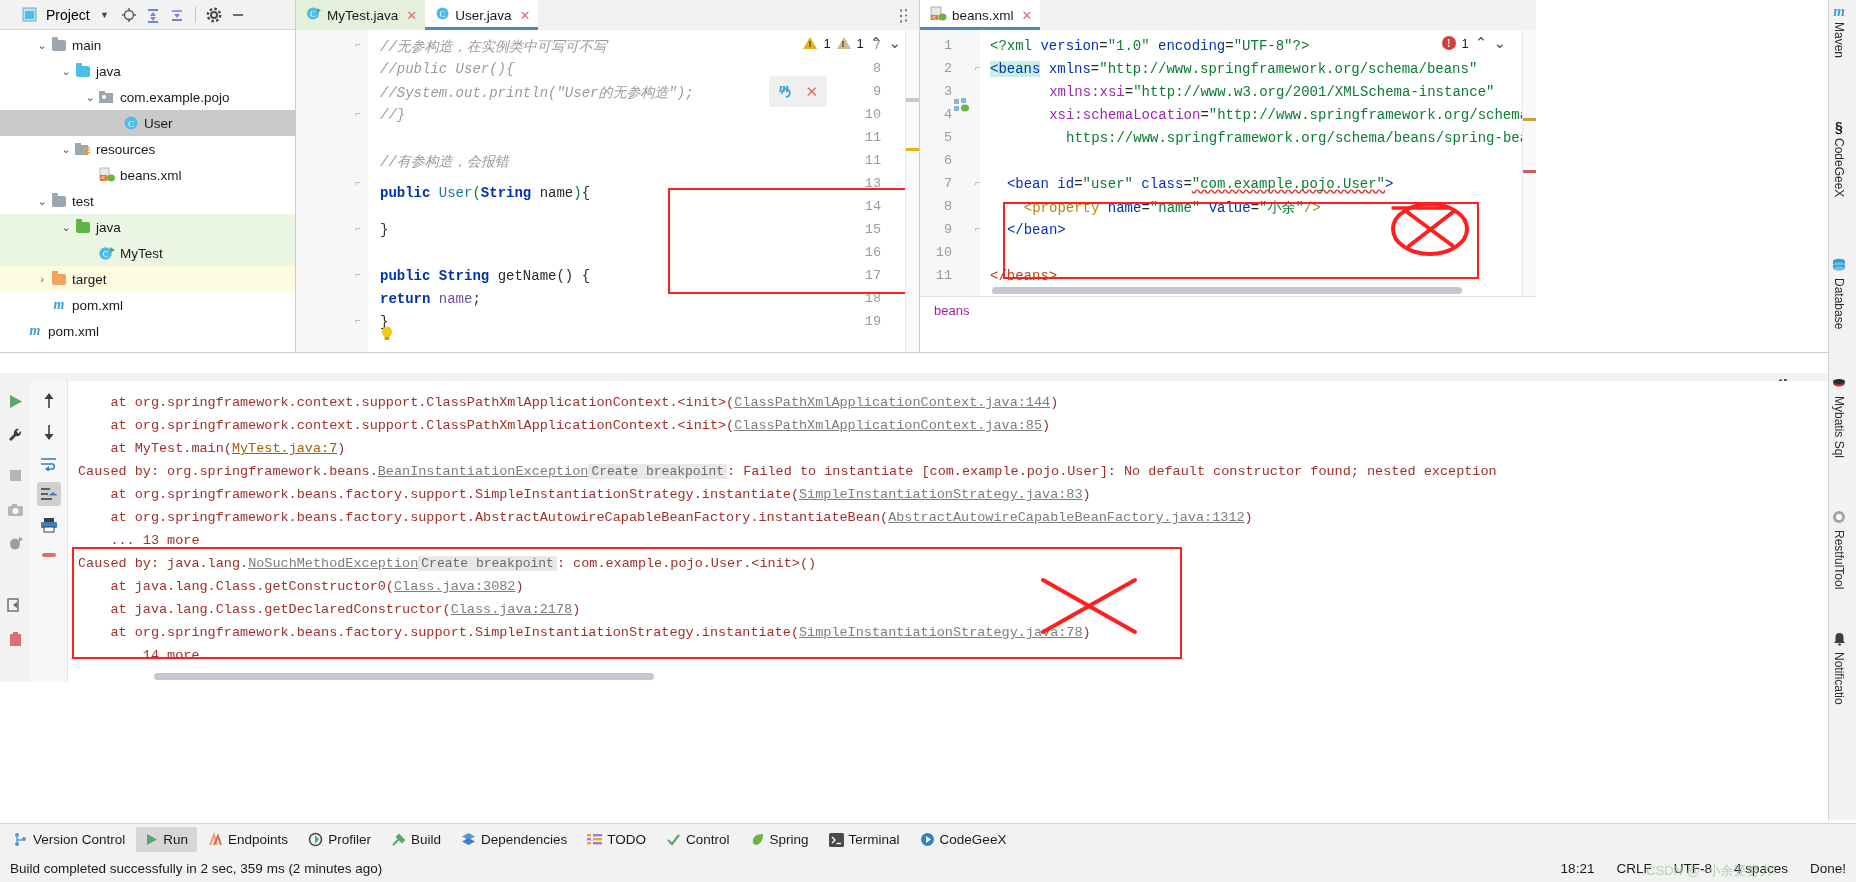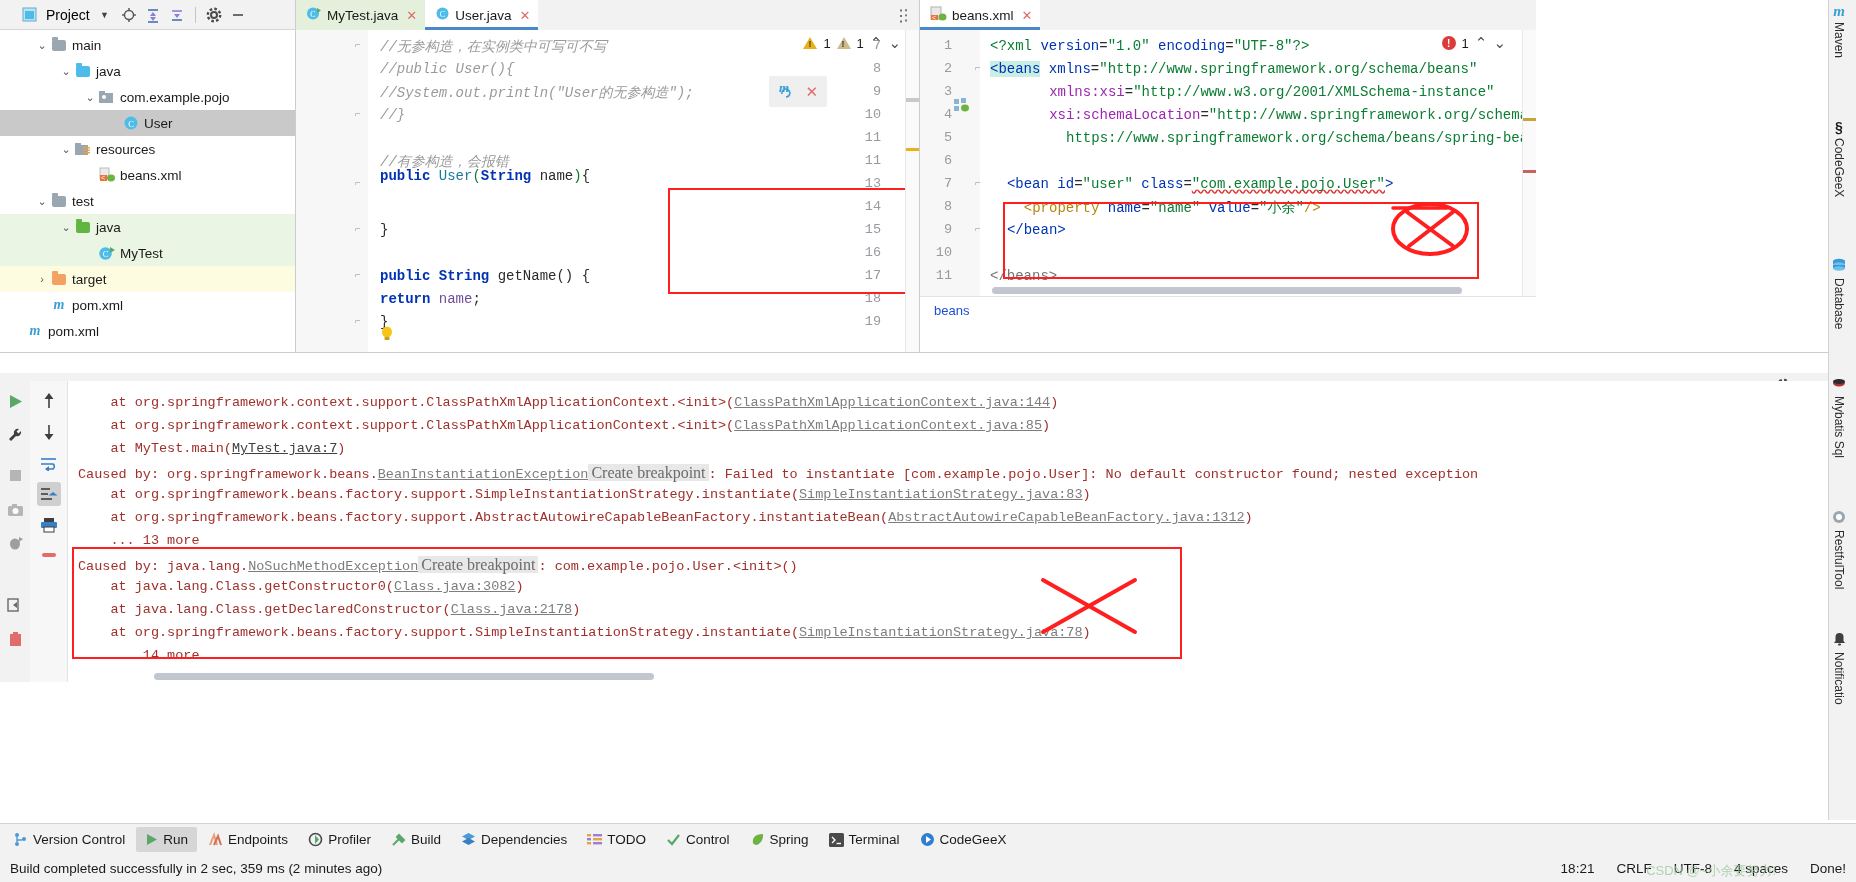--- a/index.html
+++ b/index.html
@@ -80,21 +80,21 @@
   .chev-btn { color: #4a4a4a; font-size: 15px; cursor: pointer; }
 
   .float-chip { position: absolute; display: flex; align-items: center; gap: 7px; background: #efefef; padding: 5px 9px; border-radius: 2px; }
 
   
   #editor-right {
     position: absolute; left: 920px; top: 0; width: 616px; height: 352px; background: #ffffff;
   }
   .xcode { position: absolute; left: 70px; white-space: pre; font-family: "Liberation Mono", monospace; font-size: 14px; }
   .err-dot { width: 14px; height: 14px; border-radius: 50%; background: #db3b3b; color: #fff; font-size: 10px; font-weight: bold; display: flex; align-items: center; justify-content: center; }
-  .breadcrumb-bar { position: absolute; left: 0; right: 0; bottom: 0; height: 28px; background: #fff; border-top: 1px solid #e3e3e3; display: flex; align-items: center; padding-left: 14px; font-size: 13px; color: #1d4ed8; }
+  .breadcrumb-bar { position: absolute; left: 0; right: 0; bottom: 0; height: 28px; background: #fff; border-top: 1px solid #e3e3e3; display: flex; align-items: center; padding-left: 14px; font-size: 13px; color: #a21caf; }
 
   
   #right-rail {
     position: absolute; right: 0; top: 0; width: 28px; height: 820px;
     background: #f2f2f2; border-left: 1px solid #d2d2d2;
     display: flex; flex-direction: column; align-items: center; padding-top: 4px;
   }
   .rail-item { display: flex; flex-direction: column; align-items: center; cursor: pointer; margin-bottom: 14px; }
   .rail-label { writing-mode: vertical-rl; font-size: 12px; color: #2b2b2b; margin-top: 3px; white-space: nowrap; }
   .rail-ic { font-size: 13px; line-height: 1; }
@@ -108,23 +108,23 @@
   #run-head .rspacer { flex: 1; }
   .rh-btn { width: 26px; height: 22px; display: flex; align-items: center; justify-content: center; cursor: pointer; color: #5a5a5a; }
 
   #run-body { position: absolute; left: 0; right: 0; top: 28px; bottom: 0; display: flex; }
   .run-side { width: 30px; background: #f2f2f2; display: flex; flex-direction: column; align-items: center; padding-top: 8px; gap: 10px; }
   .run-side2 { width: 38px; background: #f7f7f7; display: flex; flex-direction: column; align-items: center; padding-top: 8px; gap: 7px; border-right: 1px solid #e3e3e3; }
   .sb { width: 24px; height: 24px; display: flex; align-items: center; justify-content: center; cursor: pointer; font-size: 14px; color: #4a4a4a; }
   .sb.sel { background: #cfcfcf; border-radius: 3px; }
   .console { position: relative; flex: 1; overflow: hidden; background: #fff; font-family: "Liberation Mono", monospace; font-size: 13.5px; }
   .cline { position: absolute; white-space: pre; color: #a0302c; }
-  .lnk { color: #404040; text-decoration: underline; }
+  .lnk { color: #a16207; text-decoration: underline; }
   .glnk { color: #7d7d7d; text-decoration: underline; }
-  .bkpt { background: #e8e8e8; color: #6b6b6b; padding: 0 3px; border-radius: 0; font-size: 16px; font-family: Liberation Serif, serif; }
+  .bkpt { background: #e8e8e8; color: #6b6b6b; padding: 0 3px; border-radius: 0; font-size: 13px; font-family: Liberation Mono, monospace; }
   .hscroll { position: absolute; left: 86px; bottom: 2px; width: 500px; height: 7px; background: #c2c7cf; border-radius: 4px; }
 
   
   #bottom-bar {
     position: absolute; left: 0; bottom: 27px; right: 0; height: 32px;
     background: #f2f2f2; border-top: 1px solid #d3d3d3;
     display: flex; align-items: center; padding-left: 4px; gap: 2px;
   }
   .bbtn { display: flex; align-items: center; gap: 5px; padding: 5px 9px; font-size: 13.5px; cursor: pointer; border-radius: 2px; }
   .bbtn.active { background: #d6d6d6; }
@@ -354,21 +354,21 @@
           <div class="codeline" style="top: 54px;"><span class="cmt">//System.out.println("User的无参构造");</span></div>
           <div class="lnum" style="top: 77px;">10</div>
           <div class="fold" style="top: 78px;">⌐</div>
           <div class="codeline" style="top: 77px;"><span class="cmt">//}</span></div>
           <div class="lnum" style="top: 100px;">11</div>
           <div class="codeline" style="top: 100px;"></div>
           <div class="lnum" style="top: 123px;">11</div>
           <div class="codeline" style="top: 123px;"><span class="cmt">//有参构造，会报错</span></div>
           <div class="lnum" style="top: 146px;">13</div>
           <div class="fold" style="top: 147px;">⌐</div>
-          <div class="codeline" style="top: 138px;"><span class="kw">public </span><span class="typ">User</span><span class="par">(</span><span class="kw">String </span><span class="pln">name</span><span class="par">)</span><span class="pln">{</span></div>
+          <div class="codeline" style="top: 155px;"><span class="kw">public </span><span class="typ">User</span><span class="par">(</span><span class="kw">String </span><span class="pln">name</span><span class="par">)</span><span class="pln">{</span></div>
           <div class="lnum" style="top: 169px;">14</div>
           <div class="codeline" style="top: 169px;"></div>
           <div class="lnum" style="top: 192px;">15</div>
           <div class="fold" style="top: 193px;">⌐</div>
           <div class="codeline" style="top: 192px;"><span class="pln">}</span></div>
           <div class="lnum" style="top: 215px;">16</div>
           <div class="codeline" style="top: 215px;"></div>
           <div class="lnum" style="top: 238px;">17</div>
           <div class="fold" style="top: 239px;">⌐</div>
           <div class="codeline" style="top: 238px;"><span class="kw">public </span><span class="kw">String </span><span class="pln">getName</span><span class="pln">() {</span></div>
@@ -451,21 +451,21 @@
           <div class="fold" style="left: 52px; top: 147px;">⌐</div>
           <div class="xcode" style="top: 146px; left: 86.9px;"><span style="color:#0033b3">&lt;bean </span><span style="color:#0033b3">id</span><span style="color:#2b2b2b">=</span><span style="color:#0a7d32">"user"</span><span style="color:#2b2b2b"> </span><span style="color:#0033b3">class</span><span style="color:#2b2b2b">=</span><span style="color: rgb(10, 125, 50); text-decoration: underline wavy rgb(221, 51, 51); text-decoration-skip-ink: none;">"com.example.pojo.User"</span><span style="color:#0033b3">&gt;</span></div>
           <div class="lnum" style="top: 169px; right: auto; left: 10px; width: 22px;">8</div>
           <div class="xcode" style="top: 169px; left: 103.8px;"><span style="color:#b8860b">&lt;property </span><span style="color:#0033b3">name</span><span style="color:#2b2b2b">=</span><span style="color:#0a7d32">"name"</span><span style="color:#2b2b2b"> </span><span style="color:#0033b3">value</span><span style="color:#2b2b2b">=</span><span style="color:#0a7d32">"小余"</span><span style="color:#b8860b">/&gt;</span></div>
           <div class="lnum" style="top: 192px; right: auto; left: 10px; width: 22px;">9</div>
           <div class="fold" style="left: 52px; top: 193px;">⌐</div>
           <div class="xcode" style="top: 192px; left: 86.9px;"><span style="color:#0033b3">&lt;/bean&gt;</span></div>
           <div class="lnum" style="top: 215px; right: auto; left: 10px; width: 22px;">10</div>
           <div class="xcode" style="top: 215px; left: 70px;"></div>
           <div class="lnum" style="top: 238px; right: auto; left: 10px; width: 22px;">11</div>
-          <div class="xcode" style="top: 238px; left: 70px;"><span style="color:#737373">&lt;/beans&gt;</span></div>
+          <div class="xcode" style="top: 238px; left: 70px;"><span style="color:#c2410c">&lt;/beans&gt;</span></div>
         </div>
 
       <div style="position:absolute;left:34px;top:68px;">
         <svg width="16" height="14">
             <rect x="0" y="1" width="5" height="5" fill="#8ab4d6"></rect>
             <rect x="7" y="0" width="5" height="5" fill="#8ab4d6"></rect>
             <rect x="0" y="8" width="5" height="5" fill="#8ab4d6"></rect>
             <ellipse cx="11" cy="10" rx="4" ry="3.4" fill="#6db33f"></ellipse>
           </svg>
       </div>

